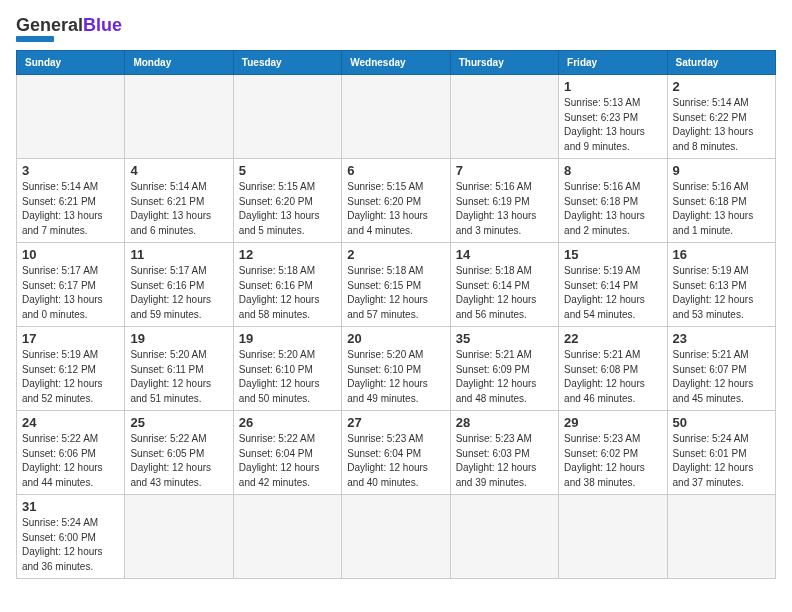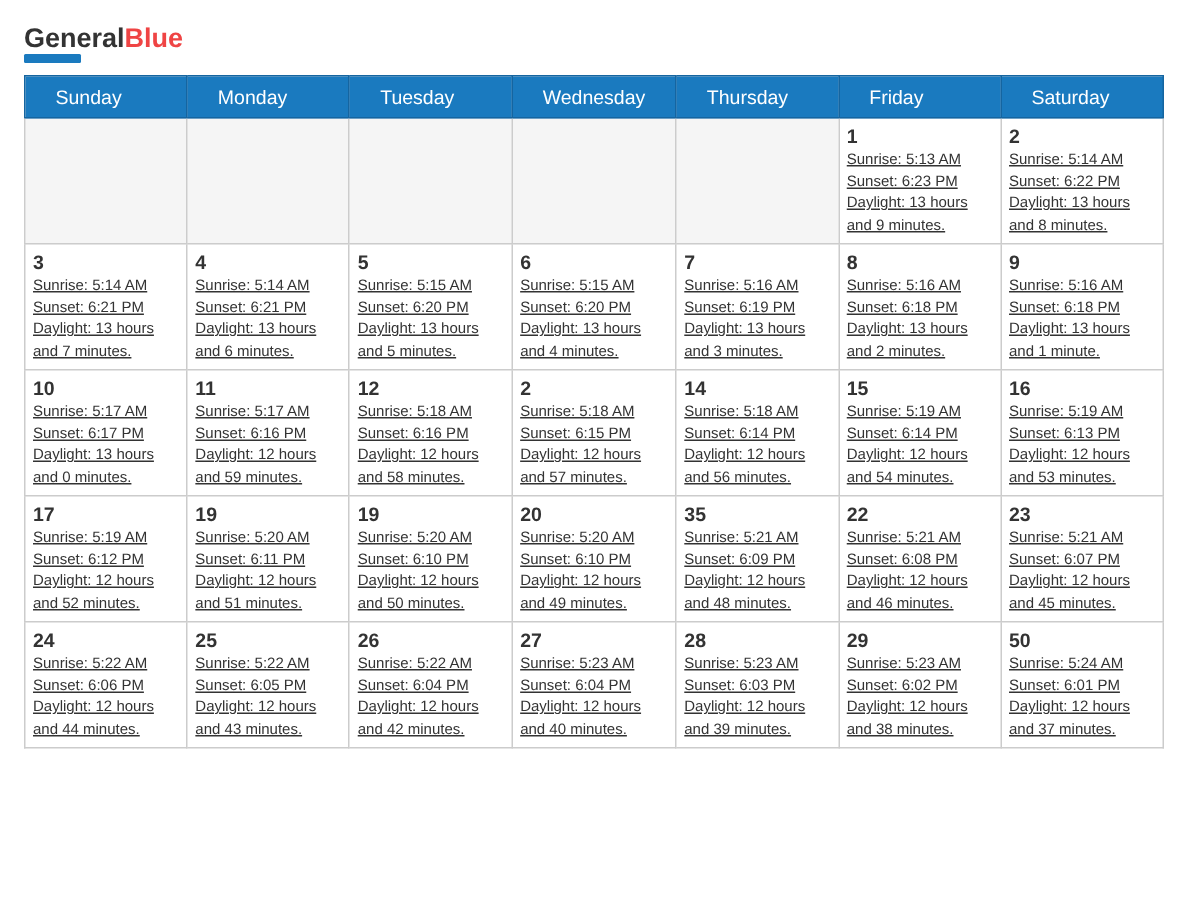--- a/index.html
+++ b/index.html
@@ -48,23 +48,23 @@
       color: #555;
     }
     .calendar {
       width: 100%;
       border-collapse: collapse;
       border: 1px solid #ccc;
     }
     .calendar thead tr th {
       background: #1a7abf;
       color: #fff;
-      font-size: 13px;
-      font-weight: normal;
-      padding: 6px 20px;
+      font-size: 10px;
+      font-weight: bold;
+      padding: 6px 8px;
       text-align: left;
       border: 1px solid #1565a0;
     }
     .calendar tbody tr td {
       vertical-align: top;
       border: 1px solid #ccc;
       padding: 4px 5px;
       width: calc(100% / 7);
       min-height: 80px;
       font-size: 10.5px;
@@ -77,34 +77,33 @@
     .day-number {
       font-size: 13px;
       font-weight: bold;
       margin-bottom: 2px;
       display: block;
     }
     .day-info {
       font-size: 10px;
       line-height: 1.45;
       color: #333;
-      text-decoration: underline;
     }
     .last-row td {
       min-height: 60px;
     }
   </style>
 </head>
 <body>
 
 <div class="header-area">
   <div class="logo">
     <div style="display:flex;align-items:center;gap:0px;">
       <span class="logo-text">General</span>
-      <span class="logo-text" style="color:#ef4444;">Blue</span>
+      <span class="logo-text" style="color:#6d28d9;">Blue</span>
     </div>
     <div class="logo-blue-bar"></div>
   </div>
   <div class="title-area">
     <div class="month-title"></div>
     <div class="subtitle"></div>
   </div>
 </div>
 
 <table class="calendar">
@@ -338,14 +337,29 @@
 and 38 minutes.</div>
         </td>
         <td>
           <span class="day-number">50</span>
           <div class="day-info" style="white-space: pre-line;">Sunrise: 5:24 AM
 Sunset: 6:01 PM
 Daylight: 12 hours
 and 37 minutes.</div>
         </td>
       </tr>
+      <tr class="last-row">
+        <td>
+          <span class="day-number">31</span>
+          <div class="day-info" style="white-space: pre-line;">Sunrise: 5:24 AM
+Sunset: 6:00 PM
+Daylight: 12 hours
+and 36 minutes.</div>
+        </td>
+        <td class="empty"></td>
+        <td class="empty"></td>
+        <td class="empty"></td>
+        <td class="empty"></td>
+        <td class="empty"></td>
+        <td class="empty"></td>
+      </tr>
     </tbody>
 </table>
 
 </body></html>

